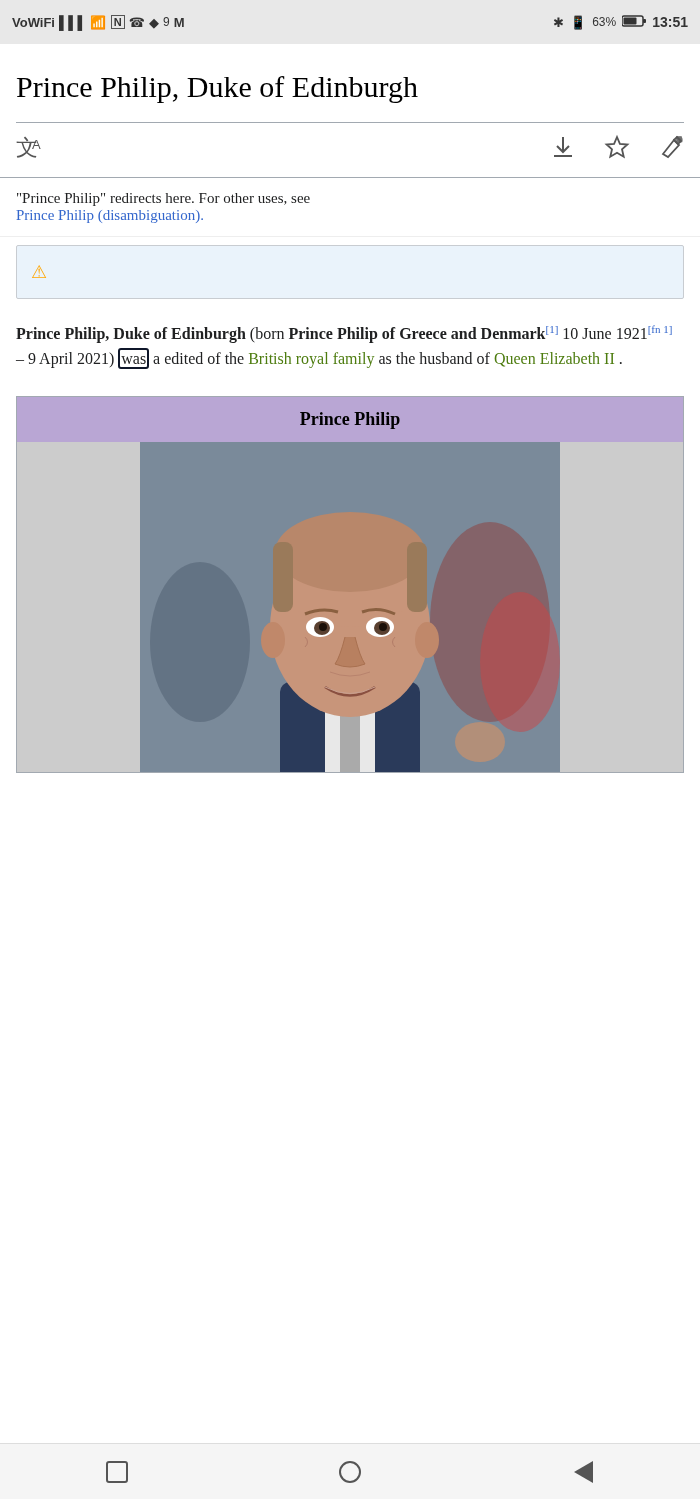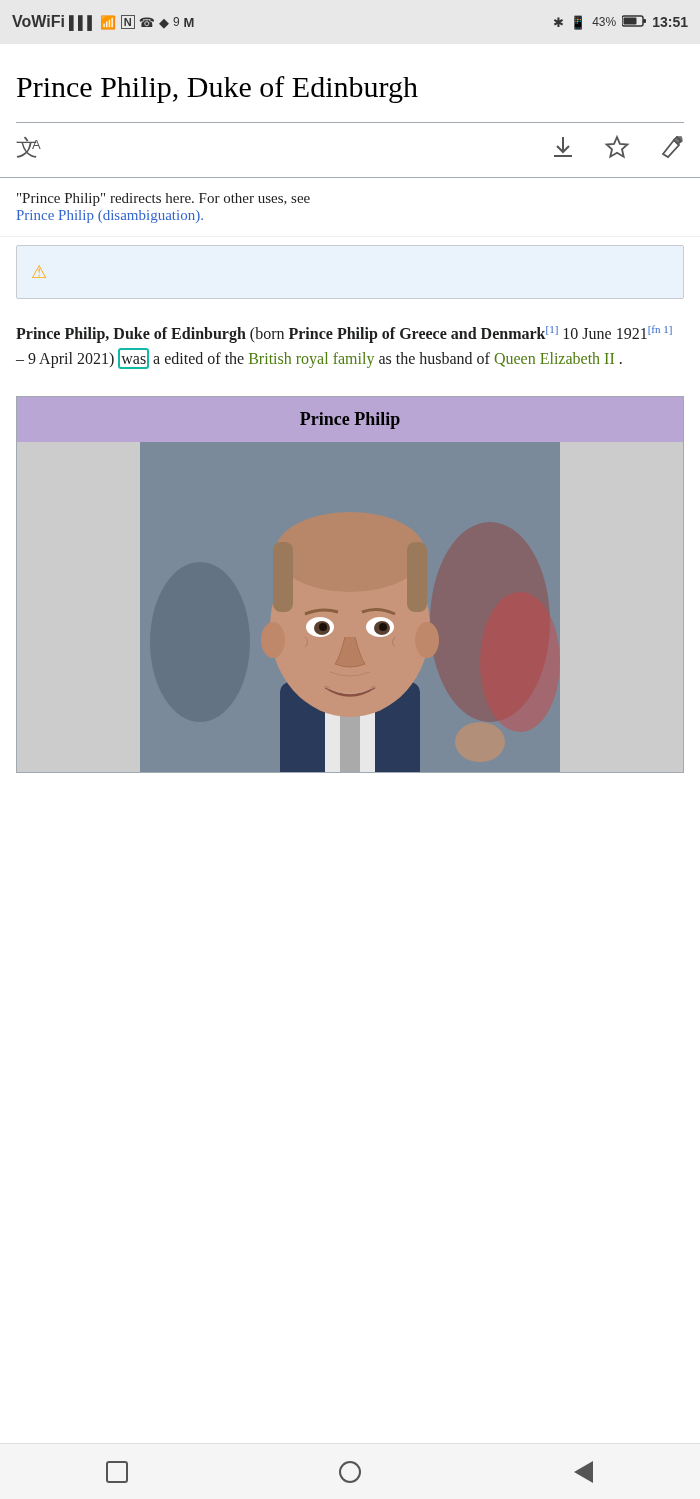--- a/index.html
+++ b/index.html
@@ -142,21 +142,21 @@
     .article-intro .bold {
       font-weight: bold;
     }
     .superscript {
       font-size: 11px;
       vertical-align: super;
       color: #3366cc;
     }
     .was-word {
       display: inline;
-      border: 2px solid #14b8a6;
+      border: 2px solid #0f172a;
       border-radius: 3px;
       padding: 0 1px;
       color: #202122;
     }
 
     
     .infobox {
       margin: 10px 16px 16px 16px;
       border: 1px solid #a2a9b1;
       background: #f8f9fa;
@@ -227,33 +227,33 @@
       border-top: 11px solid transparent;
       border-bottom: 11px solid transparent;
       border-right: 19px solid #555;
     }
   </style>
 </head>
 <body>
 
 <div class="status-bar">
   <div class="status-left">
-    <span style="font-weight:bold;font-size:16px;">VoWiFi</span>
+    <span style="font-weight:bold;font-size:13px;">VoWiFi</span>
     <span style="font-size:13px;">▌▌▌</span>
     <span style="font-size:13px;">📶</span>
     <span style="font-size:11px;font-weight:bold;border:1px solid #555;padding:0 2px;">N</span>
     <span style="font-size:13px;">☎</span>
     <span style="font-size:13px;">◆</span>
     <span style="font-size:12px;">9</span>
     <span style="font-size:13px;font-weight:bold;">M</span>
   </div>
   <div class="status-right">
     <span style="font-size:13px;">✱</span>
     <span style="font-size:13px;">📱</span>
-    <span style="font-size:12px;">43%</span>
+    <span style="font-size:12px;">63%</span>
     <span>
       <svg width="24" height="12" viewBox="0 0 24 12">
         <rect x="0" y="1" width="21" height="10" rx="2" fill="none" stroke="#333" stroke-width="1.5"></rect>
         <rect x="21" y="4" width="3" height="4" rx="1" fill="#333"></rect>
         <rect x="1.5" y="2.5" width="13" height="7" rx="1" fill="#333"></rect>
       </svg>
     </span>
     <span class="status-time">13:51</span>
   </div>
 </div>

